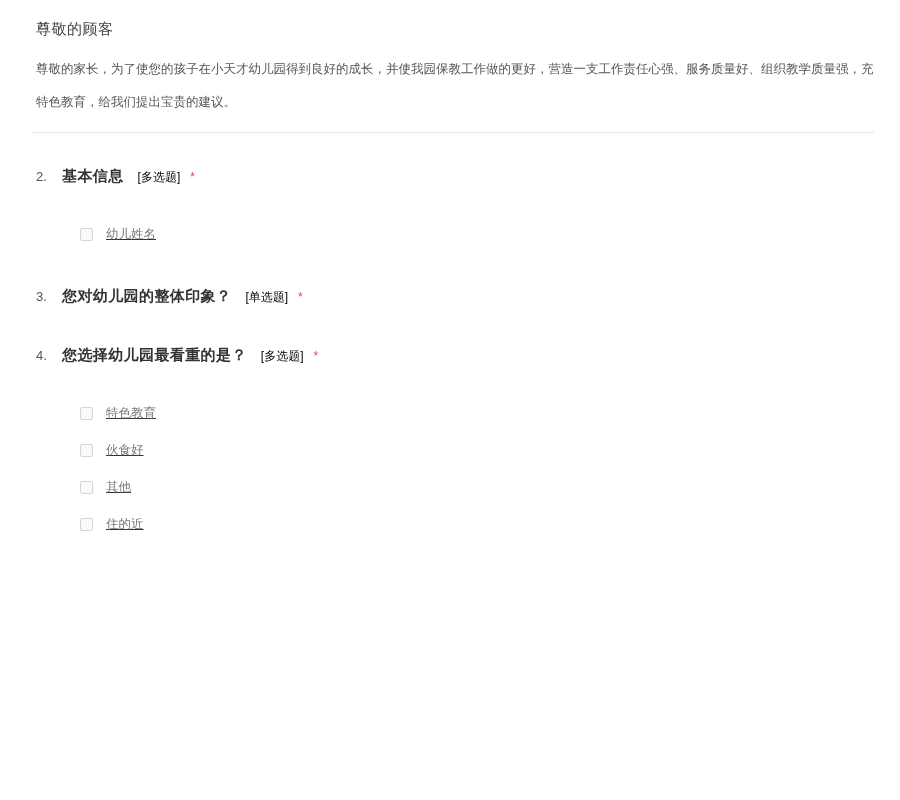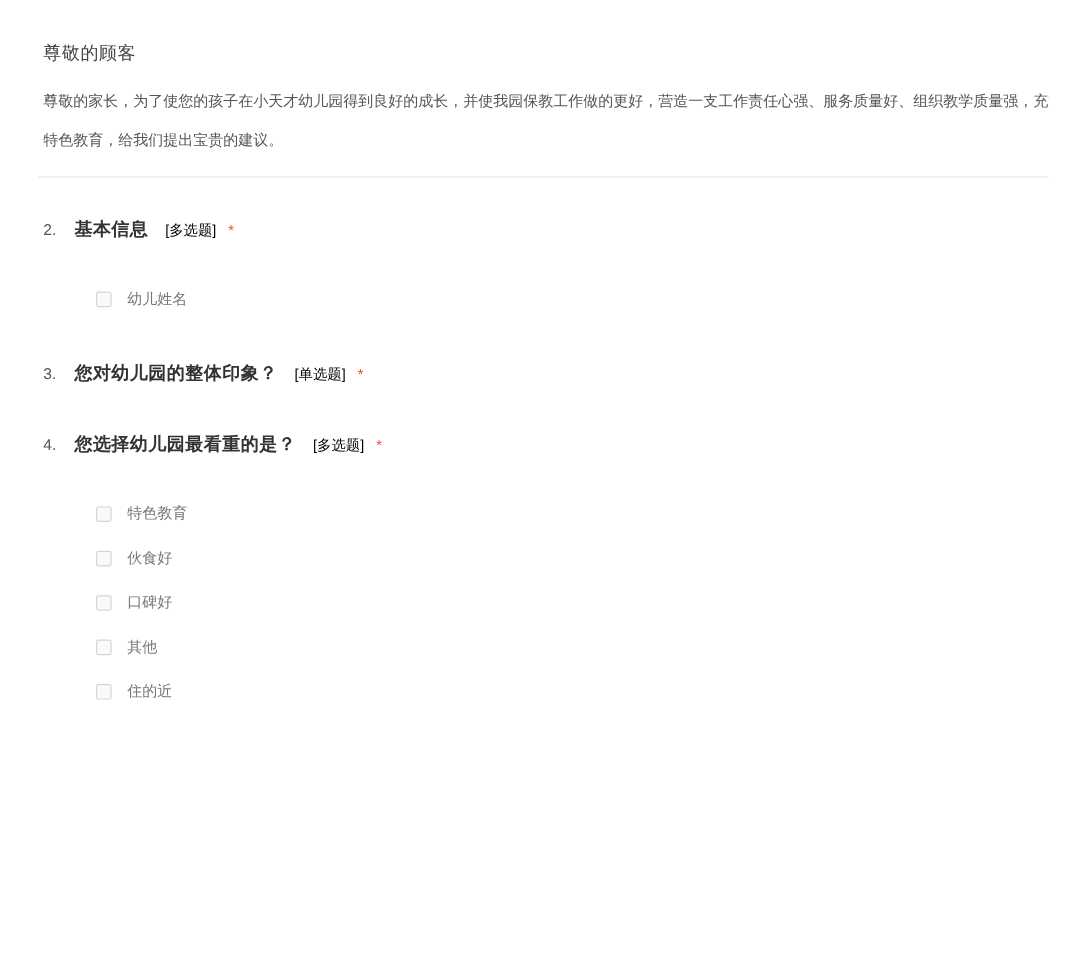--- a/index.html
+++ b/index.html
@@ -12,21 +12,21 @@
     height: 800px;
     font-family: "Liberation Sans", "DejaVu Sans", sans-serif;
     color: #333333;
     overflow: hidden;
   }
   .page {
     position: relative;
     width: 900px;
     height: 800px;
     box-sizing: border-box;
-    padding: 29px 26px 0 32px;
+    padding: 14px 26px 0 32px;
   }
   .survey-title {
     font-size: 15px;
     color: #444444;
     font-weight: 400;
     margin: 6px 0 0 4px;
     letter-spacing: 0.5px;
   }
   .survey-desc {
     font-size: 12.5px;
@@ -77,20 +77,21 @@
     margin-left: 10px;
   }
   .options {
     margin-top: 22px;
     padding-left: 44px;
   }
   .option {
     display: flex;
     align-items: center;
     height: 37px;
+    text-decoration: underline;
   }
   .opt-label {
     font-size: 12.5px;
     color: #777777;
     margin-left: 13px;
   }
   .box {
     width: 13px;
     height: 13px;
     border: 1px solid #d5d5d5;
@@ -163,24 +164,20 @@
       <label class="option">
         <span class="box"></span>
         <span class="opt-label">特色教育</span>
       </label>
       <label class="option">
         <span class="box"></span>
         <span class="opt-label">伙食好</span>
       </label>
       <label class="option">
         <span class="box"></span>
-        <span class="opt-label">口碑好</span>
-      </label>
-      <label class="option">
-        <span class="box"></span>
         <span class="opt-label">其他</span>
       </label>
       <label class="option">
         <span class="box"></span>
         <span class="opt-label">住的近</span>
       </label>
     </div>
   </div>
 
 </div>

